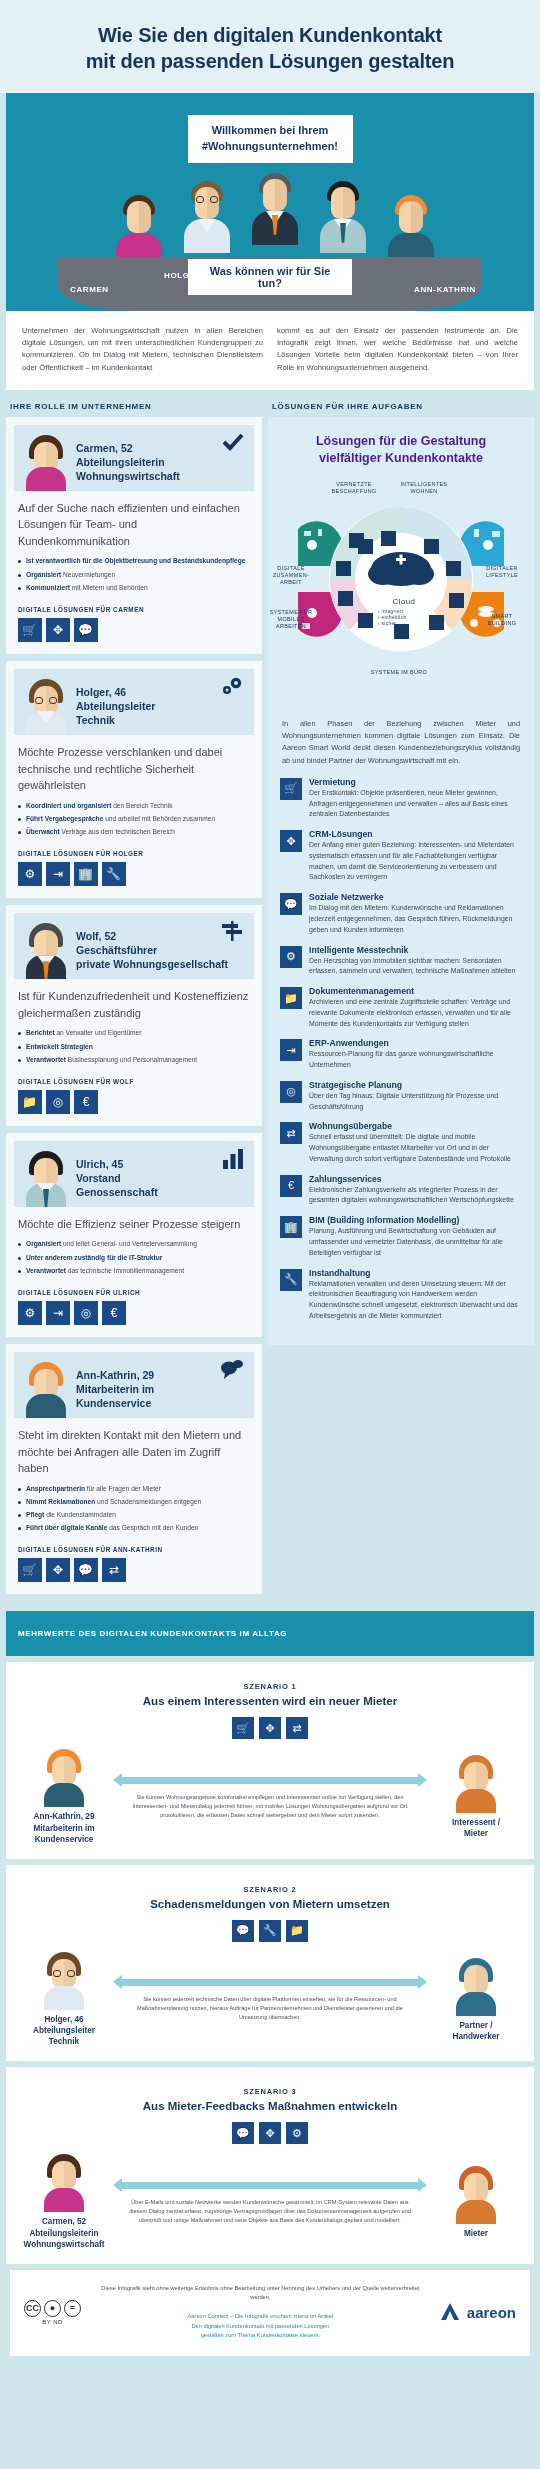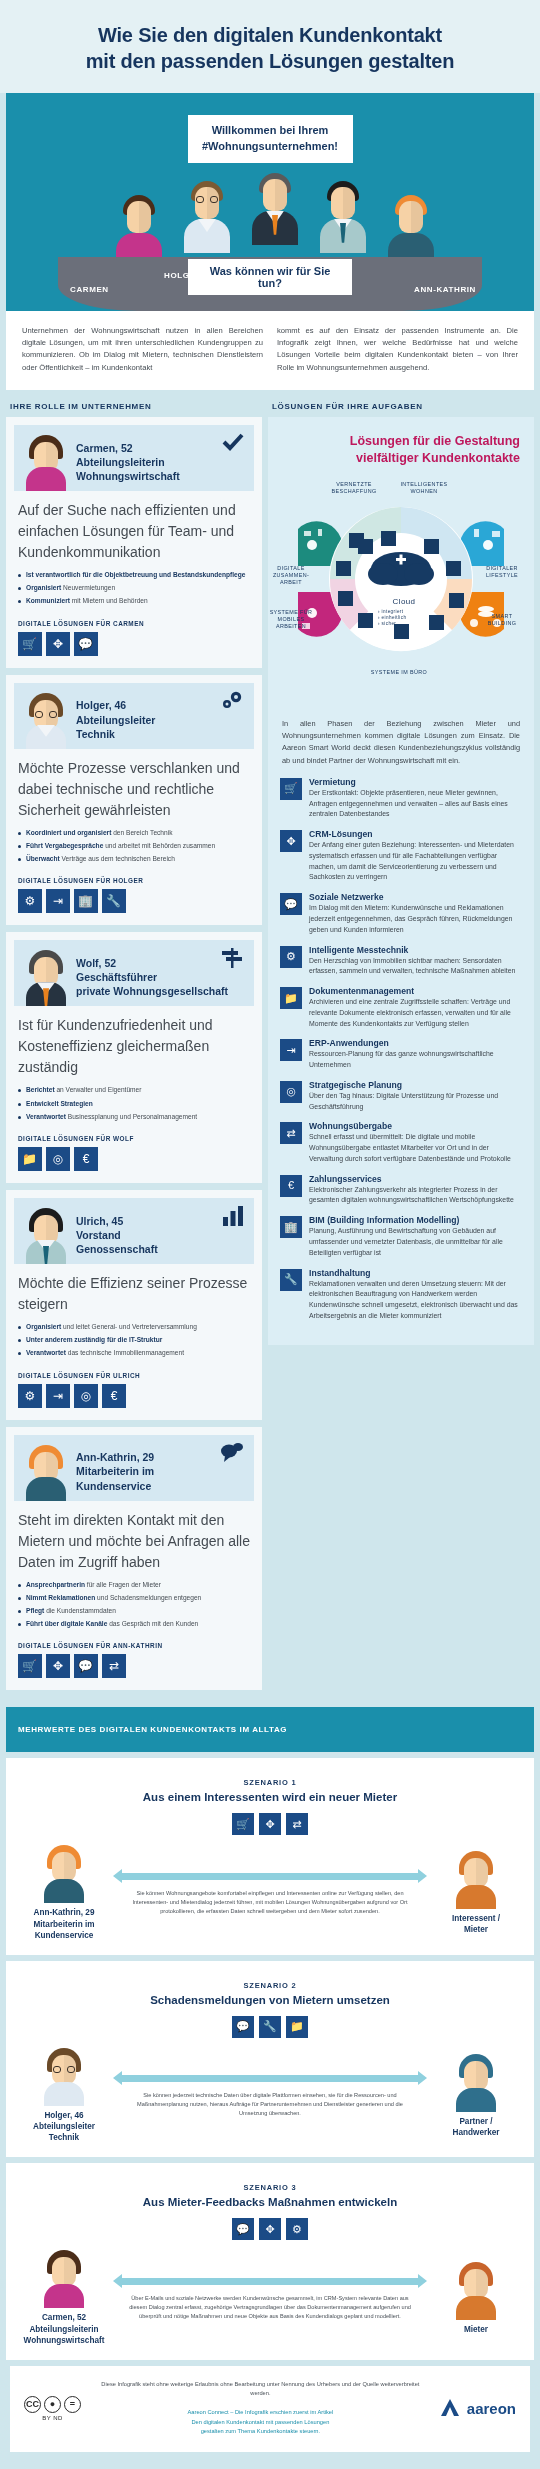--- a/index.html
+++ b/index.html
@@ -112,21 +112,21 @@
   .av-glass i.l{left:0;} .av-glass i.r{right:0;}
   .av-tie{position:absolute;left:50%;margin-left:-3px;bottom:0;width:6px;height:18px;background:#e8821e;clip-path:polygon(0 0,100% 0,70% 100%,30% 100%);z-index:3;}
   .av-tie.blue{background:#1a6378;}
   .av-shirt{position:absolute;left:50%;margin-left:-9px;bottom:4px;width:18px;height:20px;background:#f2f5f8;clip-path:polygon(0 0,100% 0,50% 60%);z-index:2;}
   .persona-name {
     font-size:10.5px; font-weight:bold; line-height:1.34; color:#16355e;
     padding-bottom:8px;
   }
   .persona-badge { position:absolute; right:10px; top:8px; color:#16355e; }
   .persona-tag {
-    font-size:14px; line-height:1.5; color:#444b52; padding:9px 4px 7px;
+    font-size:11px; line-height:1.5; color:#444b52; padding:9px 4px 7px;
   }
   .persona ul { list-style:none; padding:0 4px; }
   .persona li {
     font-size:6.6px; line-height:1.55; color:#444b52; position:relative;
     padding-left:8px; margin-bottom:3px;
   }
   .persona li:before {
     content:''; position:absolute; left:0; top:4px;
     width:3px; height:3px; border-radius:50%; background:#16355e;
   }
@@ -138,22 +138,22 @@
   .sol-icons { display:flex; gap:4px; padding:0 4px 4px; }
   .ic {
     width:24px; height:24px; background:#1b4b86; color:#fff;
     display:flex; align-items:center; justify-content:center;
     font-size:12px; line-height:1;
   }
 
   
   .rpanel { background:#dceef5; padding:10px 10px 14px; }
   .rpanel h2 {
-    font-size:12.5px; line-height:1.35; color:#be185d; font-weight:bold;
-    text-align:right; padding:6px 4px 4px;
+    font-size:12.5px; line-height:1.35; color:#4c1d95; font-weight:bold;
+    text-align:center; padding:6px 4px 4px;
   }
   .wheel { position:relative; height:235px; margin:2px 0 6px; }
   .wheel svg { display:block; margin:0 auto; }
   .wlabel {
     position:absolute; font-size:5.4px; font-weight:normal; letter-spacing:0.4px;
     color:#16355e; text-align:center; line-height:1.35;
   }
   .rbody {
     font-size:7.4px; line-height:1.66; color:#3e464e; text-align:justify;
     padding: 4px 4px 10px;

